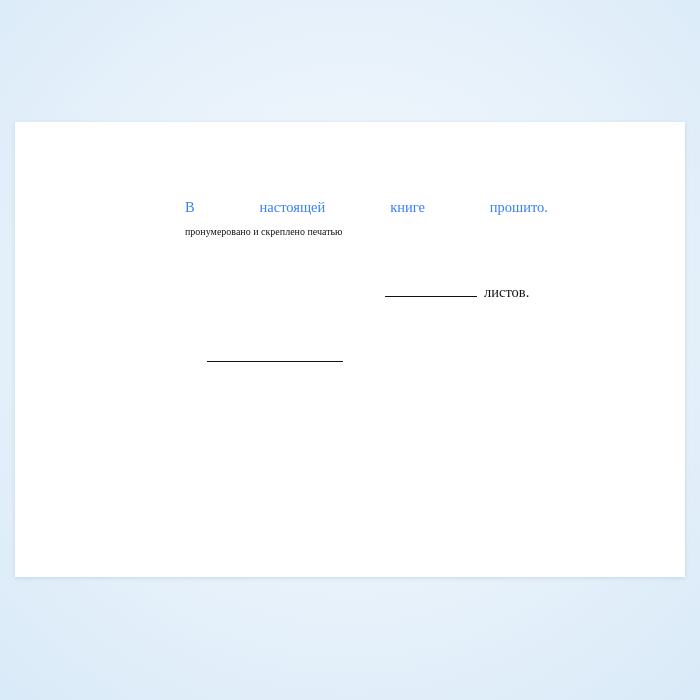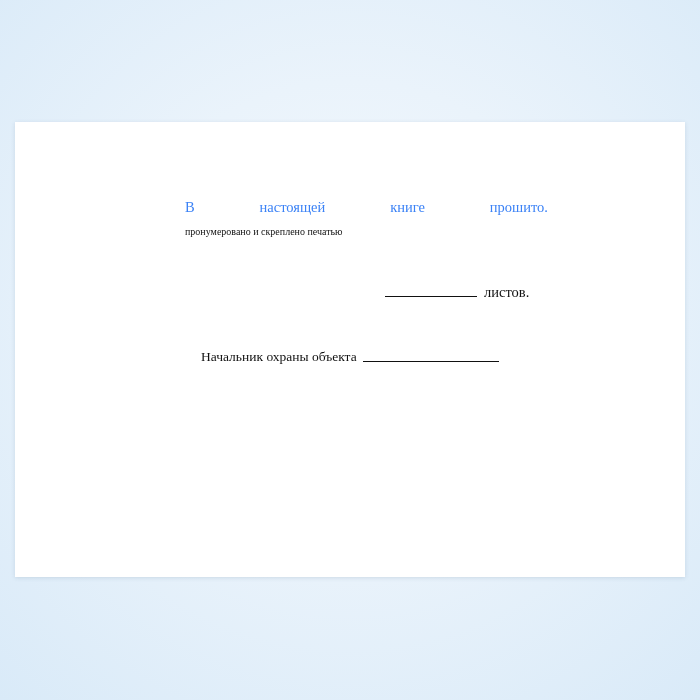--- a/index.html
+++ b/index.html
@@ -94,18 +94,18 @@
 
       <div class="line-justified">В       настоящей       книге       прошито.</div>
 
       <div class="line-plain">пронумеровано и скреплено печатью</div>
 
       <div class="line-sheets">
         <span class="blank-long"></span><span class="sheets-word">листов.</span>
       </div>
 
       <div class="line-signature">
-        <span>Начальник охраны объекта</span><span class="sig-blank-wrap"><span class="blank-mid"></span></span>
+        <span class="sig-blank-wrap"><span class="blank-mid"></span></span>
       </div>
 
     </div>
   </div>
 </div>
 
 </body></html>

